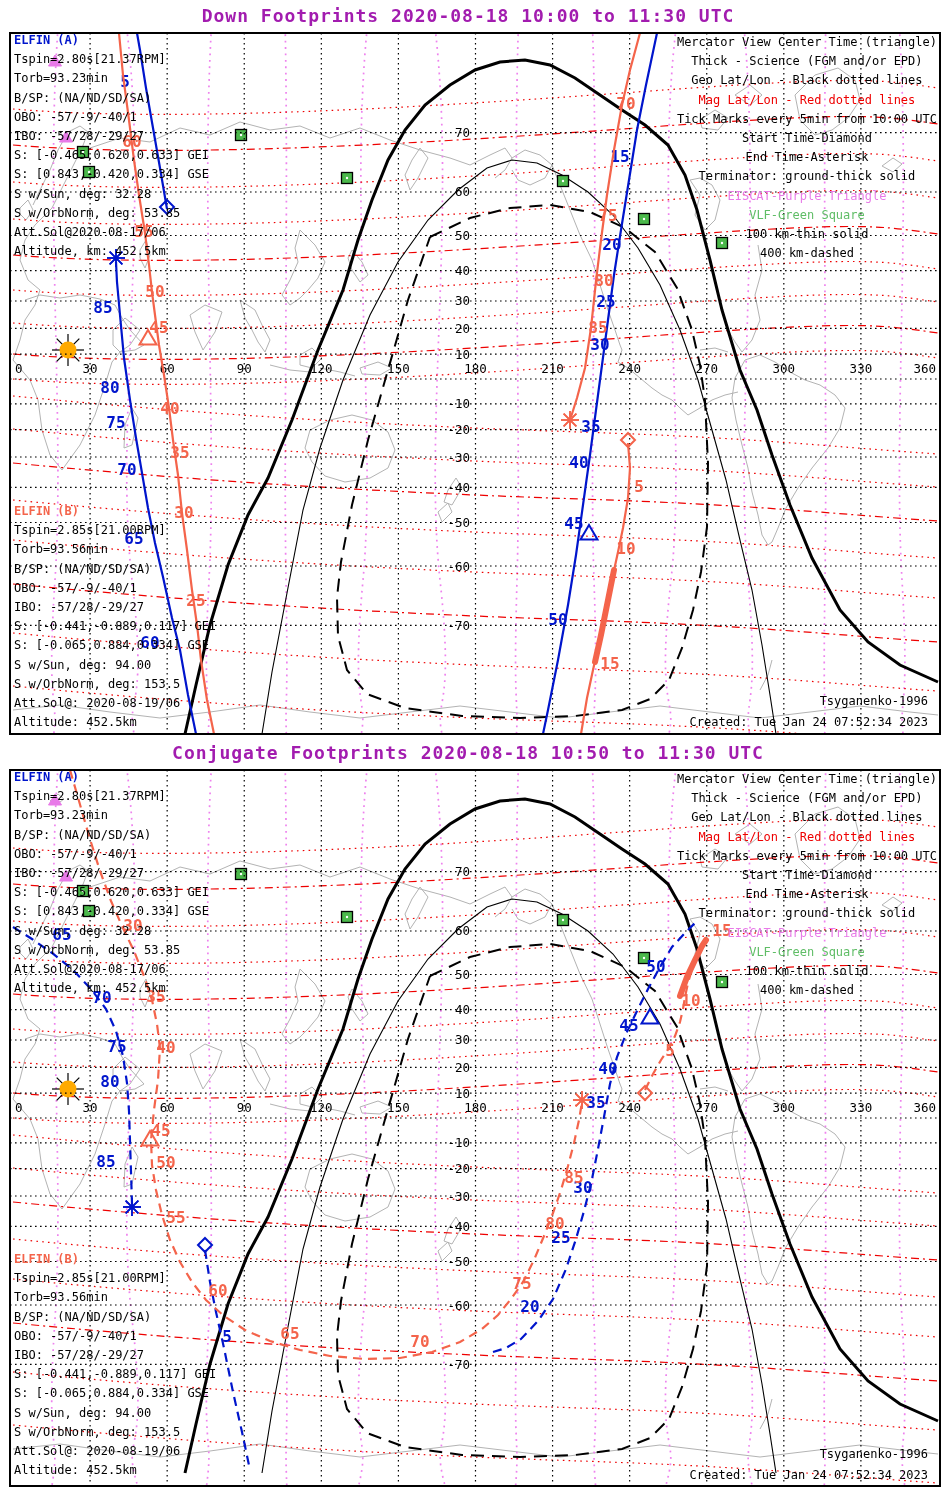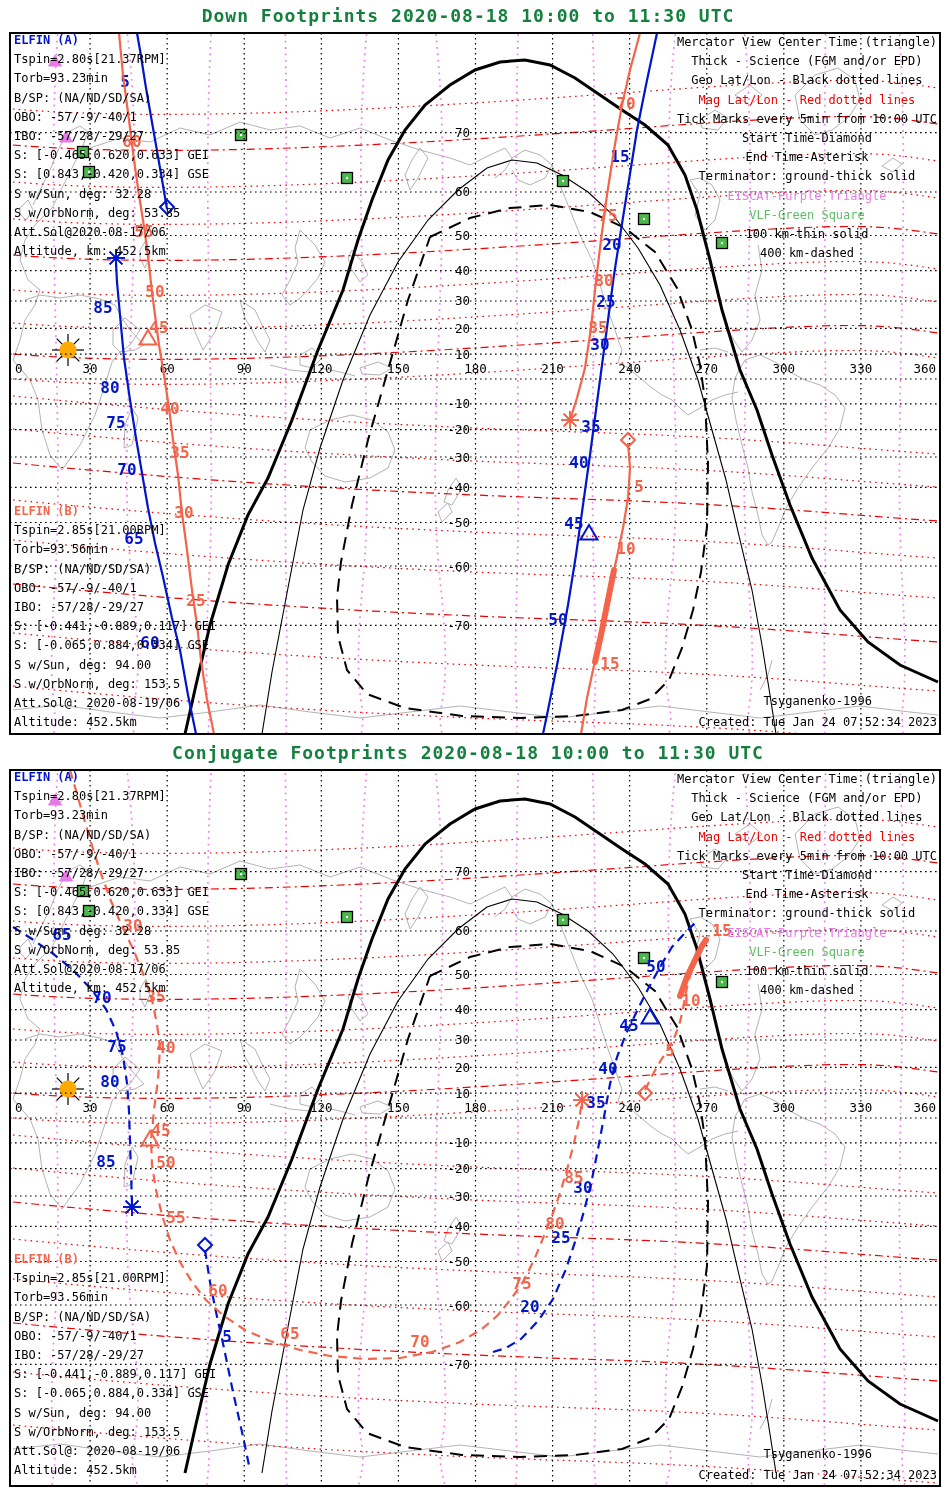--- a/index.html
+++ b/index.html
@@ -1,28 +1,28 @@
 <!DOCTYPE html>
 <html><head>
 <meta charset="utf-8">
 <style>
   html,body{margin:0;padding:0;background:#fff;}
   .fig{position:relative;width:950px;height:1500px;background:#fff;overflow:hidden;
        font-family:"DejaVu Sans Mono",monospace;}
   .fig svg{position:absolute;left:0;top:0;}
   .title{position:absolute;left:0;width:936px;text-align:center;font-size:18px;
-         font-weight:bold;letter-spacing:1px;color:#15803d;white-space:pre;}
+         font-weight:bold;letter-spacing:1px;color:#a21caf;white-space:pre;}
   .t1{top:5px;} .t2{top:742px;}
   .tblock{position:absolute;white-space:pre;font-size:12px;color:#000;}
   .tblock .tline{height:19.2px;line-height:19.2px;}
   .info{left:14px;text-align:left;}
   .a1{top:31px;} .b1{top:502px;} .a2{top:768px;} .b2{top:1250px;}
   .legend{right:13px;text-align:center;}
   .l1{top:33px;} .l2{top:770px;}
-  .credits{right:13px;text-align:center;}
+  .credits{right:22px;text-align:right;}
   .credits .tline{height:21px;line-height:21px;}
   .c1{top:691px;} .c2{top:1444px;}
   .hdr{font-weight:bold;}
 </style>
 </head>
 <body>
 
 <div class="fig">
   <svg id="plot" width="950" height="1500" viewBox="0 0 950 1500">
       <defs>
@@ -482,21 +482,21 @@
           <text x="420" y="1347" font-size="16" font-weight="bold" font-family="DejaVu Sans Mono,monospace" fill="#f4644b" text-anchor="middle">70</text>
           <text x="522" y="1289" font-size="16" font-weight="bold" font-family="DejaVu Sans Mono,monospace" fill="#f4644b" text-anchor="middle">75</text>
           <text x="555" y="1229" font-size="16" font-weight="bold" font-family="DejaVu Sans Mono,monospace" fill="#f4644b" text-anchor="middle">80</text>
           <text x="574" y="1183" font-size="16" font-weight="bold" font-family="DejaVu Sans Mono,monospace" fill="#f4644b" text-anchor="middle">85</text>
         </g>
       </g>
       <rect x="10" y="770" width="930" height="716" fill="none" stroke="#000" stroke-width="2"></rect>
     </svg>
 
   <div class="title t1">Down Footprints 2020-08-18 10:00 to 11:30 UTC</div>
-  <div class="title t2">Conjugate Footprints 2020-08-18 10:00 to 11:30 UTC</div>
+  <div class="title t2">Conjugate Footprints 2020-08-18 10:50 to 11:30 UTC</div>
 
   <div class="tblock info a1"><div class="tline hdr" style="color: rgb(0, 21, 204);">ELFIN (A)</div><div class="tline">Tspin=2.80s[21.37RPM]</div><div class="tline">Torb=93.23min</div><div class="tline">B/SP: (NA/ND/SD/SA)</div><div class="tline">OBO: -57/-9/-40/1</div><div class="tline">IBO: -57/28/-29/27</div><div class="tline">S: [-0.465,0.620,0.633] GEI</div><div class="tline">S: [0.843,-0.420,0.334] GSE</div><div class="tline">S w/Sun, deg: 32.28</div><div class="tline">S w/OrbNorm, deg: 53.85</div><div class="tline">Att.Sol@2020-08-17/06</div><div class="tline">Altitude, km: 452.5km</div></div>
   <div class="tblock info b1"><div class="tline hdr" style="color: rgb(244, 100, 75);">ELFIN (B)</div><div class="tline">Tspin=2.85s[21.00RPM]</div><div class="tline">Torb=93.56min</div><div class="tline">B/SP: (NA/ND/SD/SA)</div><div class="tline">OBO: -57/-9/-40/1</div><div class="tline">IBO: -57/28/-29/27</div><div class="tline">S: [-0.441,-0.889,0.117] GEI</div><div class="tline">S: [-0.065,0.884,0.334] GSE</div><div class="tline">S w/Sun, deg: 94.00</div><div class="tline">S w/OrbNorm, deg: 153.5</div><div class="tline">Att.Sol@: 2020-08-19/06</div><div class="tline">Altitude: 452.5km</div></div>
   <div class="tblock info a2"><div class="tline hdr" style="color: rgb(0, 21, 204);">ELFIN (A)</div><div class="tline">Tspin=2.80s[21.37RPM]</div><div class="tline">Torb=93.23min</div><div class="tline">B/SP: (NA/ND/SD/SA)</div><div class="tline">OBO: -57/-9/-40/1</div><div class="tline">IBO: -57/28/-29/27</div><div class="tline">S: [-0.465,0.620,0.633] GEI</div><div class="tline">S: [0.843,-0.420,0.334] GSE</div><div class="tline">S w/Sun, deg: 32.28</div><div class="tline">S w/OrbNorm, deg: 53.85</div><div class="tline">Att.Sol@2020-08-17/06</div><div class="tline">Altitude, km: 452.5km</div></div>
   <div class="tblock info b2"><div class="tline hdr" style="color: rgb(244, 100, 75);">ELFIN (B)</div><div class="tline">Tspin=2.85s[21.00RPM]</div><div class="tline">Torb=93.56min</div><div class="tline">B/SP: (NA/ND/SD/SA)</div><div class="tline">OBO: -57/-9/-40/1</div><div class="tline">IBO: -57/28/-29/27</div><div class="tline">S: [-0.441,-0.889,0.117] GEI</div><div class="tline">S: [-0.065,0.884,0.334] GSE</div><div class="tline">S w/Sun, deg: 94.00</div><div class="tline">S w/OrbNorm, deg: 153.5</div><div class="tline">Att.Sol@: 2020-08-19/06</div><div class="tline">Altitude: 452.5km</div></div>
 
   <div class="tblock legend l1"><div class="tline" style="color: rgb(0, 0, 0);">Mercator View Center Time (triangle)</div><div class="tline" style="color: rgb(0, 0, 0);">Thick - Science (FGM and/or EPD)</div><div class="tline" style="color: rgb(0, 0, 0);">Geo Lat/Lon - Black dotted lines</div><div class="tline" style="color: rgb(238, 0, 0);">Mag Lat/Lon - Red dotted lines</div><div class="tline" style="color: rgb(0, 0, 0);">Tick Marks every 5min from 10:00 UTC</div><div class="tline" style="color: rgb(0, 0, 0);">Start Time-Diamond</div><div class="tline" style="color: rgb(0, 0, 0);">End Time-Asterisk</div><div class="tline" style="color: rgb(0, 0, 0);">Terminator: ground-thick solid</div><div class="tline" style="color: rgb(232, 122, 232);">EISCAT-Purple Triangle</div><div class="tline" style="color: rgb(95, 189, 102);">VLF-Green Square</div><div class="tline" style="color: rgb(0, 0, 0);">100 km-thin solid</div><div class="tline" style="color: rgb(0, 0, 0);">400 km-dashed</div></div>
   <div class="tblock legend l2"><div class="tline" style="color: rgb(0, 0, 0);">Mercator View Center Time (triangle)</div><div class="tline" style="color: rgb(0, 0, 0);">Thick - Science (FGM and/or EPD)</div><div class="tline" style="color: rgb(0, 0, 0);">Geo Lat/Lon - Black dotted lines</div><div class="tline" style="color: rgb(238, 0, 0);">Mag Lat/Lon - Red dotted lines</div><div class="tline" style="color: rgb(0, 0, 0);">Tick Marks every 5min from 10:00 UTC</div><div class="tline" style="color: rgb(0, 0, 0);">Start Time-Diamond</div><div class="tline" style="color: rgb(0, 0, 0);">End Time-Asterisk</div><div class="tline" style="color: rgb(0, 0, 0);">Terminator: ground-thick solid</div><div class="tline" style="color: rgb(232, 122, 232);">EISCAT-Purple Triangle</div><div class="tline" style="color: rgb(95, 189, 102);">VLF-Green Square</div><div class="tline" style="color: rgb(0, 0, 0);">100 km-thin solid</div><div class="tline" style="color: rgb(0, 0, 0);">400 km-dashed</div></div>
 
   <div class="tblock credits c1"><div class="tline" style="color: rgb(0, 0, 0);">Tsyganenko-1996</div><div class="tline" style="color: rgb(0, 0, 0);">Created: Tue Jan 24 07:52:34 2023</div></div>

